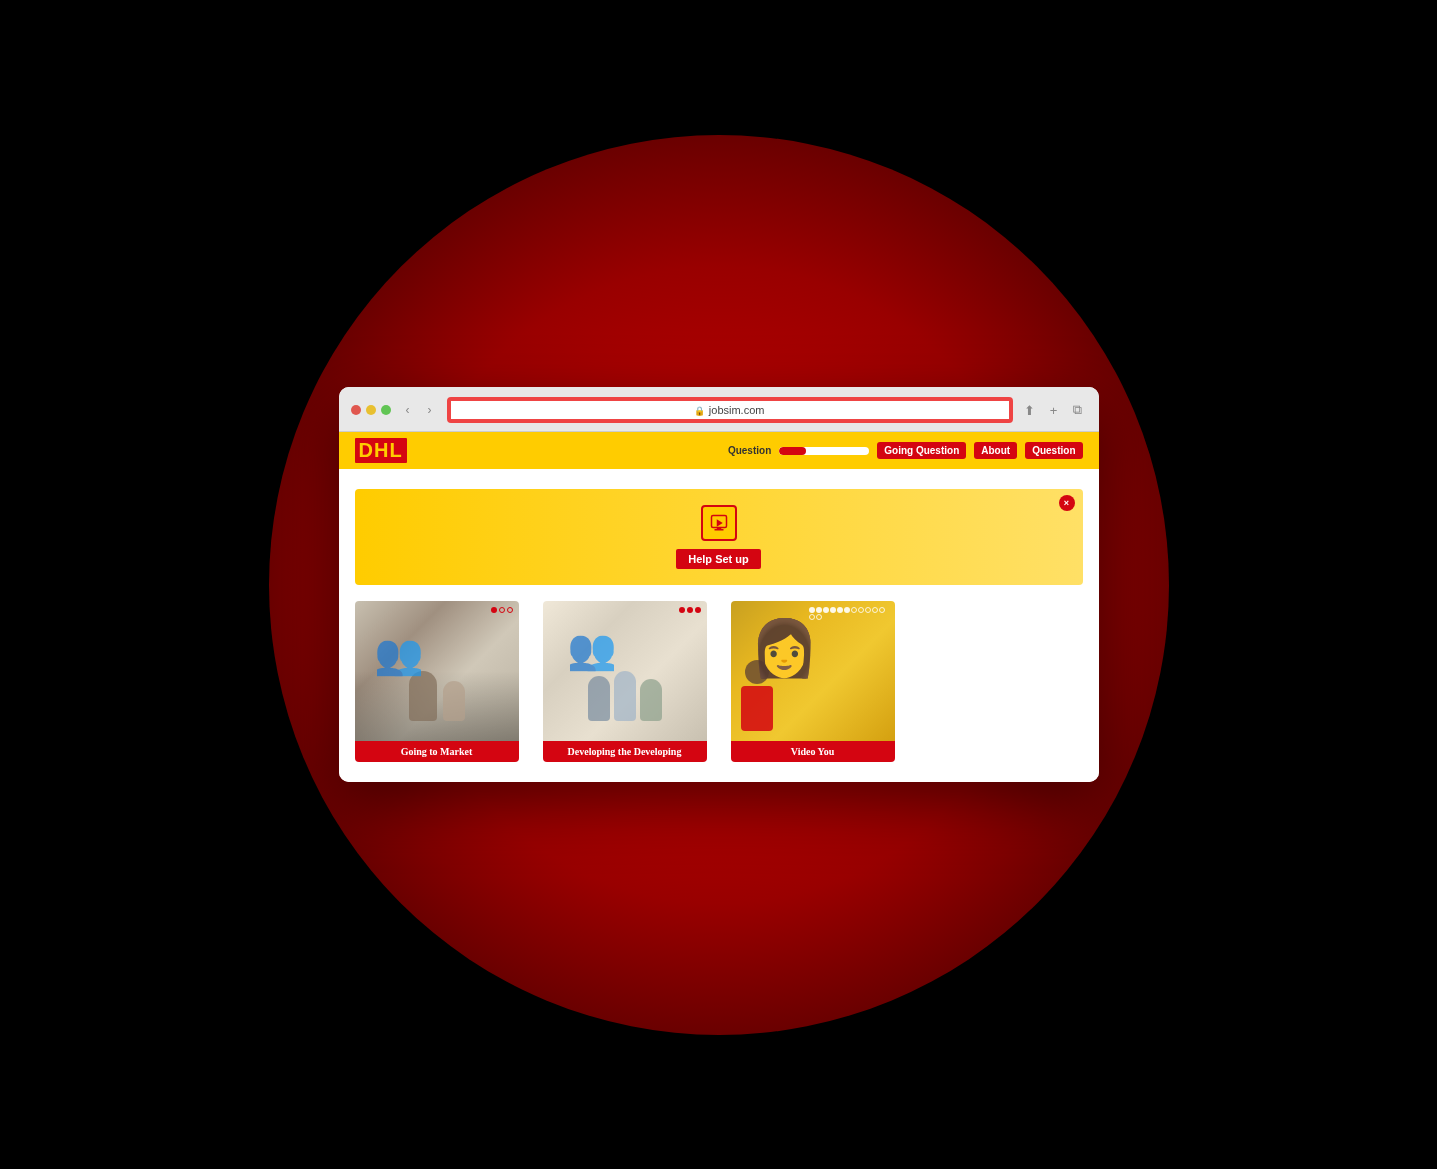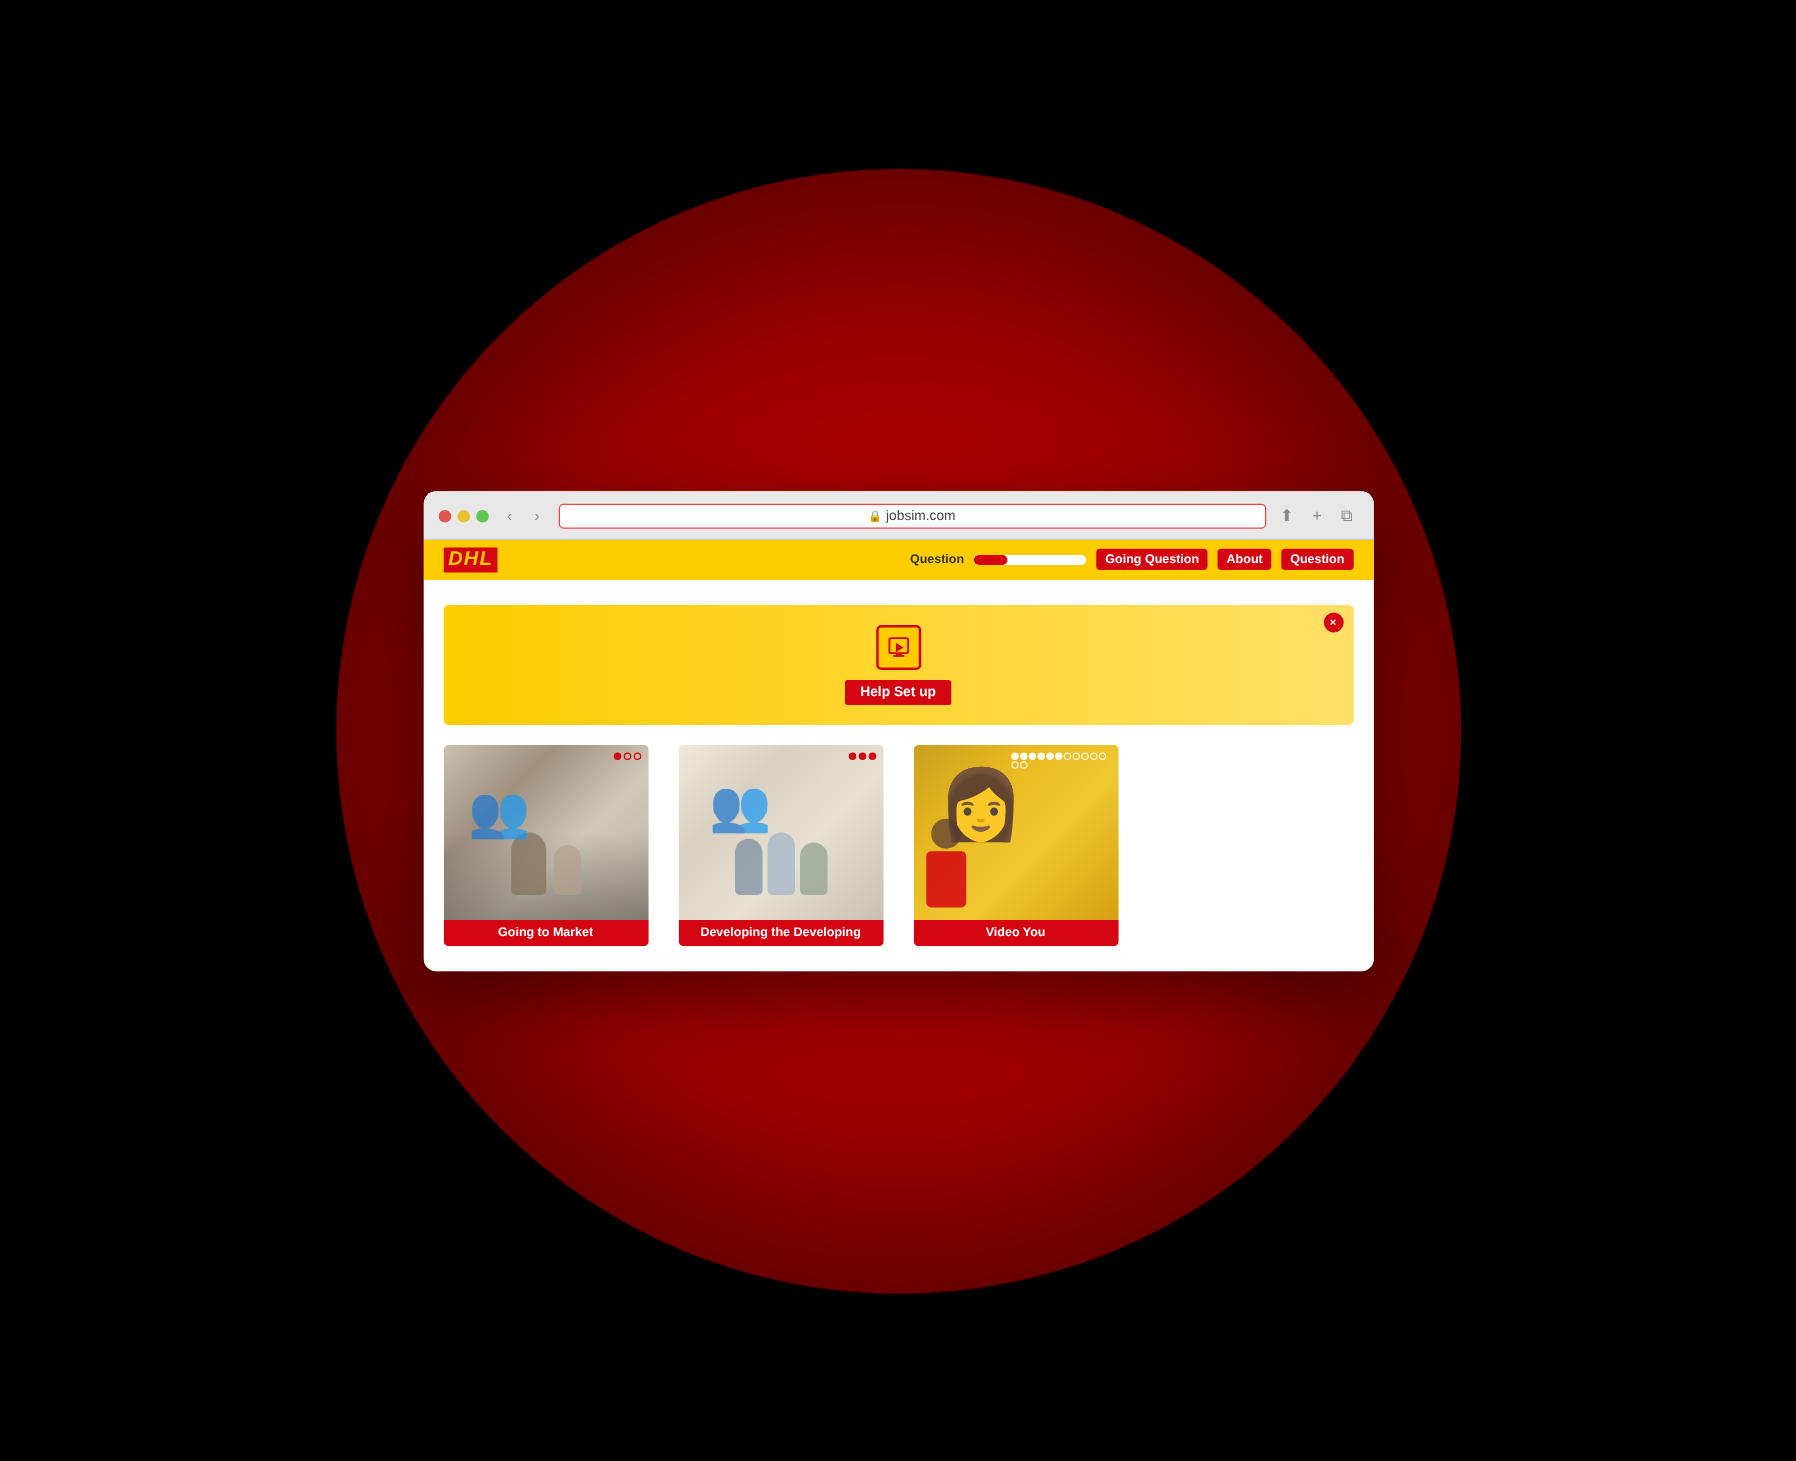--- a/index.html
+++ b/index.html
@@ -72,21 +72,21 @@
       align-items: center;
       justify-content: center;
       color: #888;
       font-size: 12px;
       cursor: pointer;
     }
 
     .browser-url {
       flex: 1;
       background: #fff;
-      border: 1px solid #ef4444;
+      border: 4px solid #ef4444;
       border-radius: 4px;
       padding: 3px 10px;
       font-size: 11px;
       color: #444;
       text-align: center;
     }
 
     .browser-actions {
       display: flex;
       gap: 6px;
@@ -206,20 +206,21 @@
       color: #fff;
       font-size: 9px;
       font-weight: 700;
     }
 
     
     .cards-grid {
       display: grid;
       grid-template-columns: repeat(4, 1fr);
       gap: 24px;
+      font-family: Liberation Serif, serif;
     }
 
     .card {
       border-radius: 4px;
       overflow: hidden;
       position: relative;
     }
 
     
     .card-img-1 {
@@ -329,24 +330,23 @@
     
     .dhl-text {
       display: inline-flex;
       align-items: center;
     }
 
     .dhl-text-inner {
       background: #D40511;
       color: #FFCC00;
       font-weight: 900;
-      font-size: 16px;
+      font-size: 20px;
       padding: 1px 4px;
       border-radius: 1px;
-      font-style: italic;
       letter-spacing: 1px;
     }
   </style>
 </head>
 <body>
 
 <div class="bg-circle"></div>
 
 <div class="browser">
 

